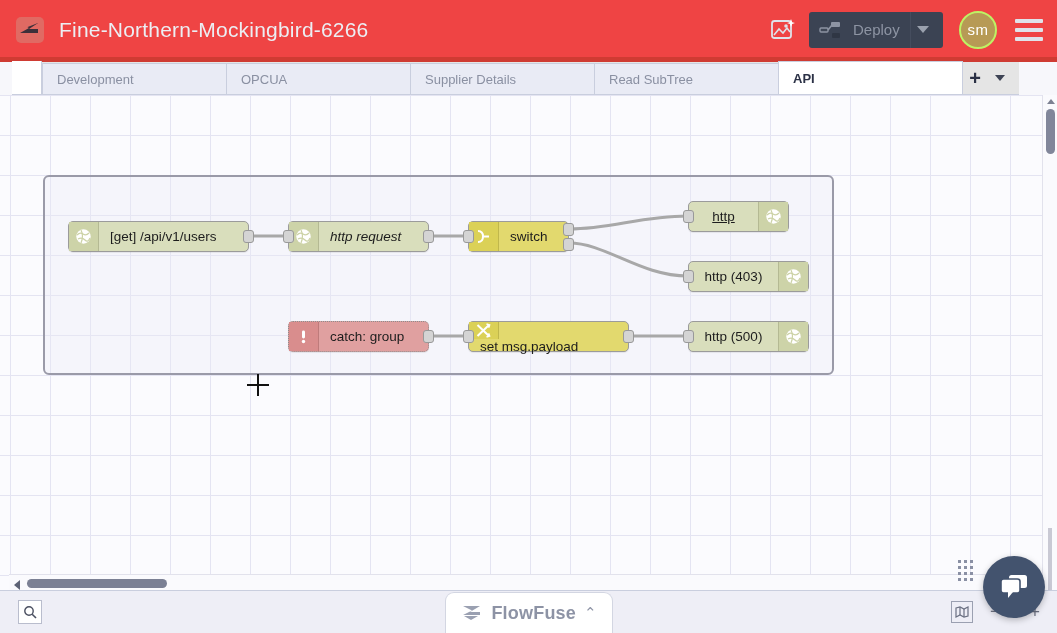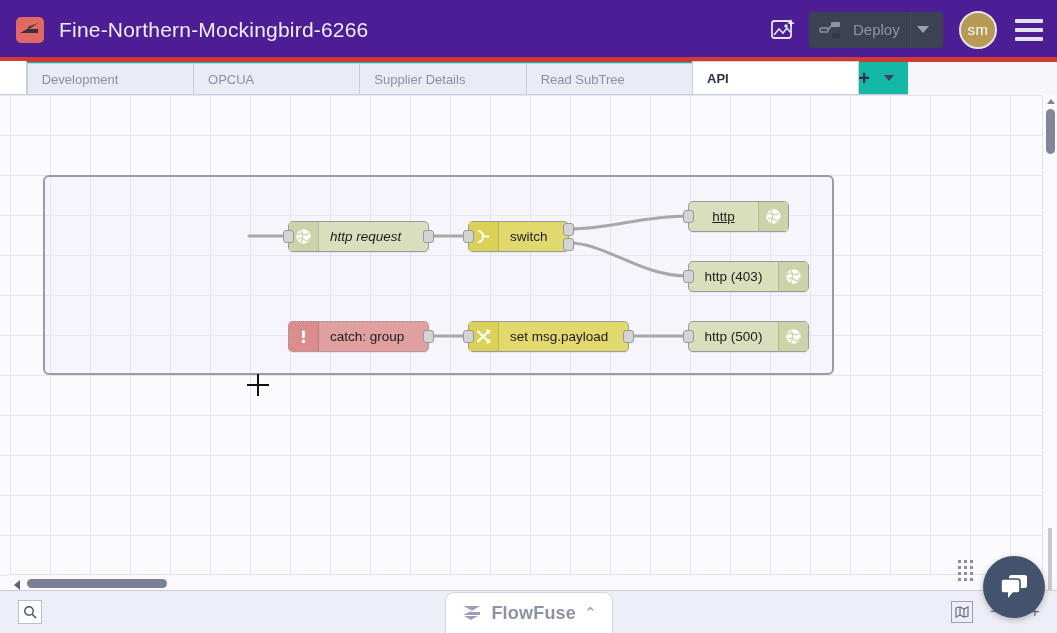--- a/index.html
+++ b/index.html
@@ -7,21 +7,21 @@
     width: 1057px; height: 633px;
     font-family: "Liberation Sans", sans-serif;
     overflow: hidden;
     background: #f7f7fb;
   }
   #app { position: relative; width: 1057px; height: 633px; }
 
   
   .header {
     position: absolute; top: 0; left: 0; width: 1057px; height: 59px;
-    background: #4c1d95;
+    background: #ef4444;
     display: flex; align-items: center;
   }
   .header-accent {
     position: absolute; top: 57px; left: 0; width: 1057px; height: 5px;
     background: #cf3b33;
   }
   .logo-mark {
     margin-left: 16px; width: 28px; height: 26px; position: relative;
     flex: 0 0 auto;
   }
@@ -49,31 +49,31 @@
     width: 26px; height: 36px; display: flex; align-items: center; justify-content: center;
     border-left: 1px solid #4a real; 
   }
   .deploy-caret { border-left: 1px solid #454d5e; }
   .caret-down {
     width: 0; height: 0; border-left: 6px solid transparent; border-right: 6px solid transparent;
     border-top: 7px solid #9aa1ae;
   }
   .avatar {
     width: 38px; height: 38px; border-radius: 50%;
-    background: #b79a55; border: 2px solid #e5e5e5;
+    background: #b79a55; border: 2px solid #bef264;
     color: #fff; font-size: 15px; display: flex; align-items: center; justify-content: center;
     margin-right: 18px; letter-spacing: .5px;
   }
   .hamburger { width: 28px; display: flex; flex-direction: column; gap: 5px; }
   .hamburger span { display: block; height: 4px; background: #dfe3ea; border-radius: 1px; }
 
   
   .tabbar {
-    position: absolute; top: 62px; left: 0; width: 908px; height: 33px;
-    background: #14b8a6; display: flex; align-items: flex-end;
+    position: absolute; top: 62px; left: 12px; width: 1007px; height: 33px;
+    background: #e5e5e5; display: flex; align-items: flex-end;
     border-bottom: 1px solid #c9cede;
   }
   .tab-lead { width: 30px; height: 33px; background:#fff; border-right:1px solid #c9cede;}
   .tab {
     height: 31px; min-width: 60px; padding: 0 14px;
     background: #e9ebf5; border: 1px solid #c9cede; border-bottom: none;
     display: flex; align-items: center;
     color: #8a90a2; font-size: 13px; white-space: nowrap;
     margin-right: -1px;
   }
@@ -278,29 +278,40 @@
       <g fill="none" stroke="#a8a8a8" stroke-width="3" stroke-linecap="round">
         <path d="M249,141 C262,141 266,141 288,141"></path>
         <path d="M429,141 C443,141 450,141 468,141"></path>
         <path d="M569,134 C612,134 640,121 688,121"></path>
         <path d="M569,148 C606,148 640,181 688,181"></path>
         <path d="M429,241 C444,241 452,241 468,241"></path>
         <path d="M629,241 C650,241 668,241 688,241"></path>
       </g>
     </svg>
 
-
-    <div class="node n-http" style="left:288px; top:126px; width:141px;font-style:italic;">
+    <div class="node n-http" style="left:68px; top:126px; width:181px;">
       <div class="ico">
         <svg width="17" height="17" viewBox="0 0 17 17">
             <circle cx="8.5" cy="8.5" r="7.2" fill="#fff"></circle>
             <path d="M2 7 Q5 4 8 6 T14 5 M3 11 Q7 9 10 12 T15 10" stroke="#cdd3a8" stroke-width="1.3" fill="none"></path>
             <path d="M6 2 Q9 8 6 15" stroke="#cdd3a8" stroke-width="1.2" fill="none"></path>
           </svg>
       </div>
+      <div class="lbl">[get] /api/v1/users</div>
+      <div class="port" style="right:-6px; top:8px;"></div>
+    </div>
+
+    <div class="node n-http" style="left:288px; top:126px; width:141px;font-style:italic;">
+      <div class="ico">
+        <svg width="17" height="17" viewBox="0 0 17 17">
+            <circle cx="8.5" cy="8.5" r="7.2" fill="#fff"></circle>
+            <path d="M2 7 Q5 4 8 6 T14 5 M3 11 Q7 9 10 12 T15 10" stroke="#cdd3a8" stroke-width="1.3" fill="none"></path>
+            <path d="M6 2 Q9 8 6 15" stroke="#cdd3a8" stroke-width="1.2" fill="none"></path>
+          </svg>
+      </div>
       <div class="lbl">http request</div>
       <div class="port" style="left:-6px; top:8px;"></div>
       <div class="port" style="right:-6px; top:8px;"></div>
     </div>
 
     <div class="node n-switch" style="left:468px; top:126px; width:101px;">
       <div class="ico">
         <svg width="17" height="17" viewBox="0 0 17 17">
           <path d="M3 3 Q8 3 8 8.5 Q8 14 3 14" stroke="#fff" stroke-width="2" fill="none"></path>
           <path d="M8 8.5 L14 8.5" stroke="#fff" stroke-width="2" fill="none"></path>
@@ -340,21 +351,21 @@
       <div class="ico">
         <svg width="17" height="17" viewBox="0 0 17 17">
             <rect x="7" y="2.5" width="3" height="8" rx="1.4" fill="#fff"></rect>
             <circle cx="8.5" cy="13.5" r="1.7" fill="#fff"></circle>
           </svg>
       </div>
       <div class="lbl">catch: group</div>
       <div class="port" style="right:-6px; top:8px;"></div>
     </div>
 
-    <div class="node n-change" style="left:468px; top:226px; width:161px;">
+    <div class="node n-change" style="left:468px; top:226px; width:161px;flex-direction:column;">
       <div class="ico">
         <svg width="17" height="17" viewBox="0 0 17 17">
           <path d="M2.5 3 L14 14" stroke="#fff" stroke-width="2" fill="none"></path>
           <path d="M14 3 L2.5 14" stroke="#fff" stroke-width="2" fill="none"></path>
           <path d="M11.5 2 L14.5 3 L13.5 5.6" stroke="#fff" stroke-width="1.7" fill="none"></path>
           <path d="M13.5 11.4 L14.5 14 L11.5 15" stroke="#fff" stroke-width="1.7" fill="none"></path>
         </svg>
       </div>
       <div class="lbl">set msg.payload</div>
       <div class="port" style="left:-6px; top:8px;"></div>

